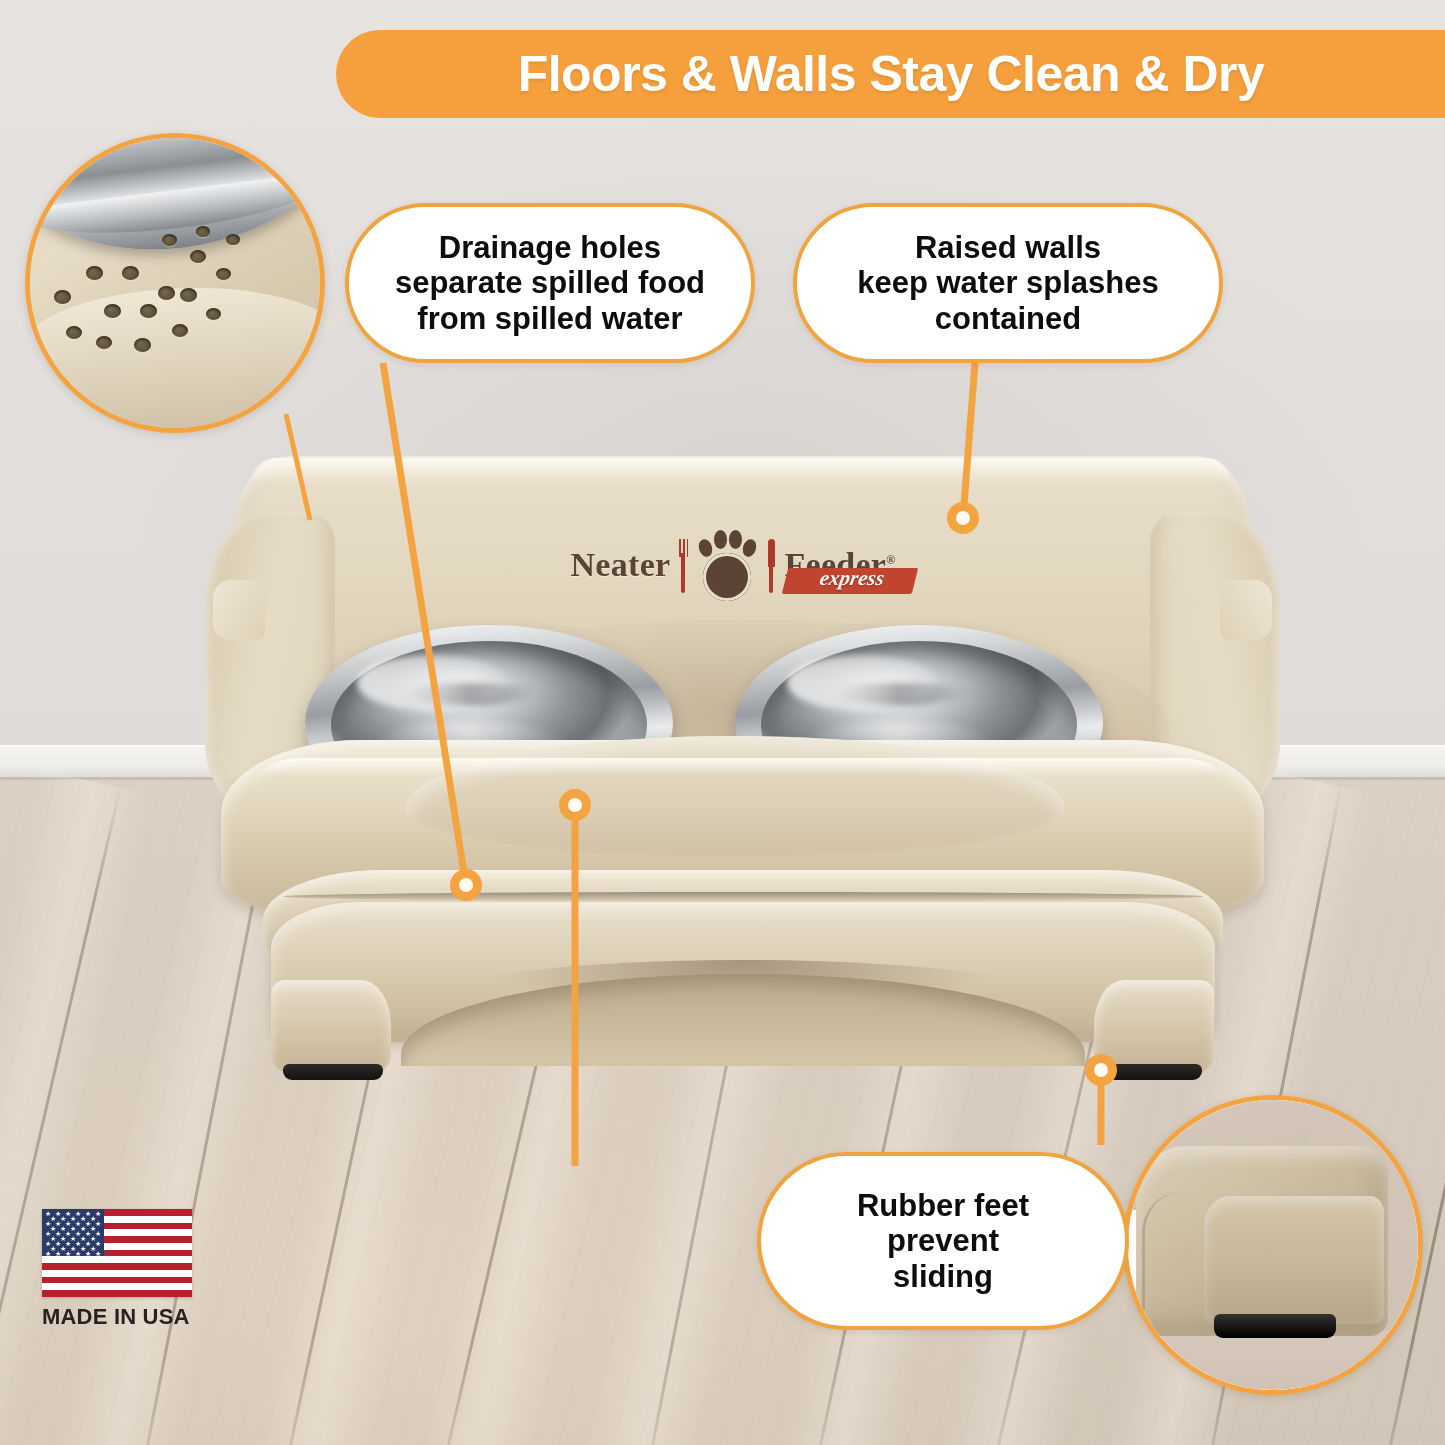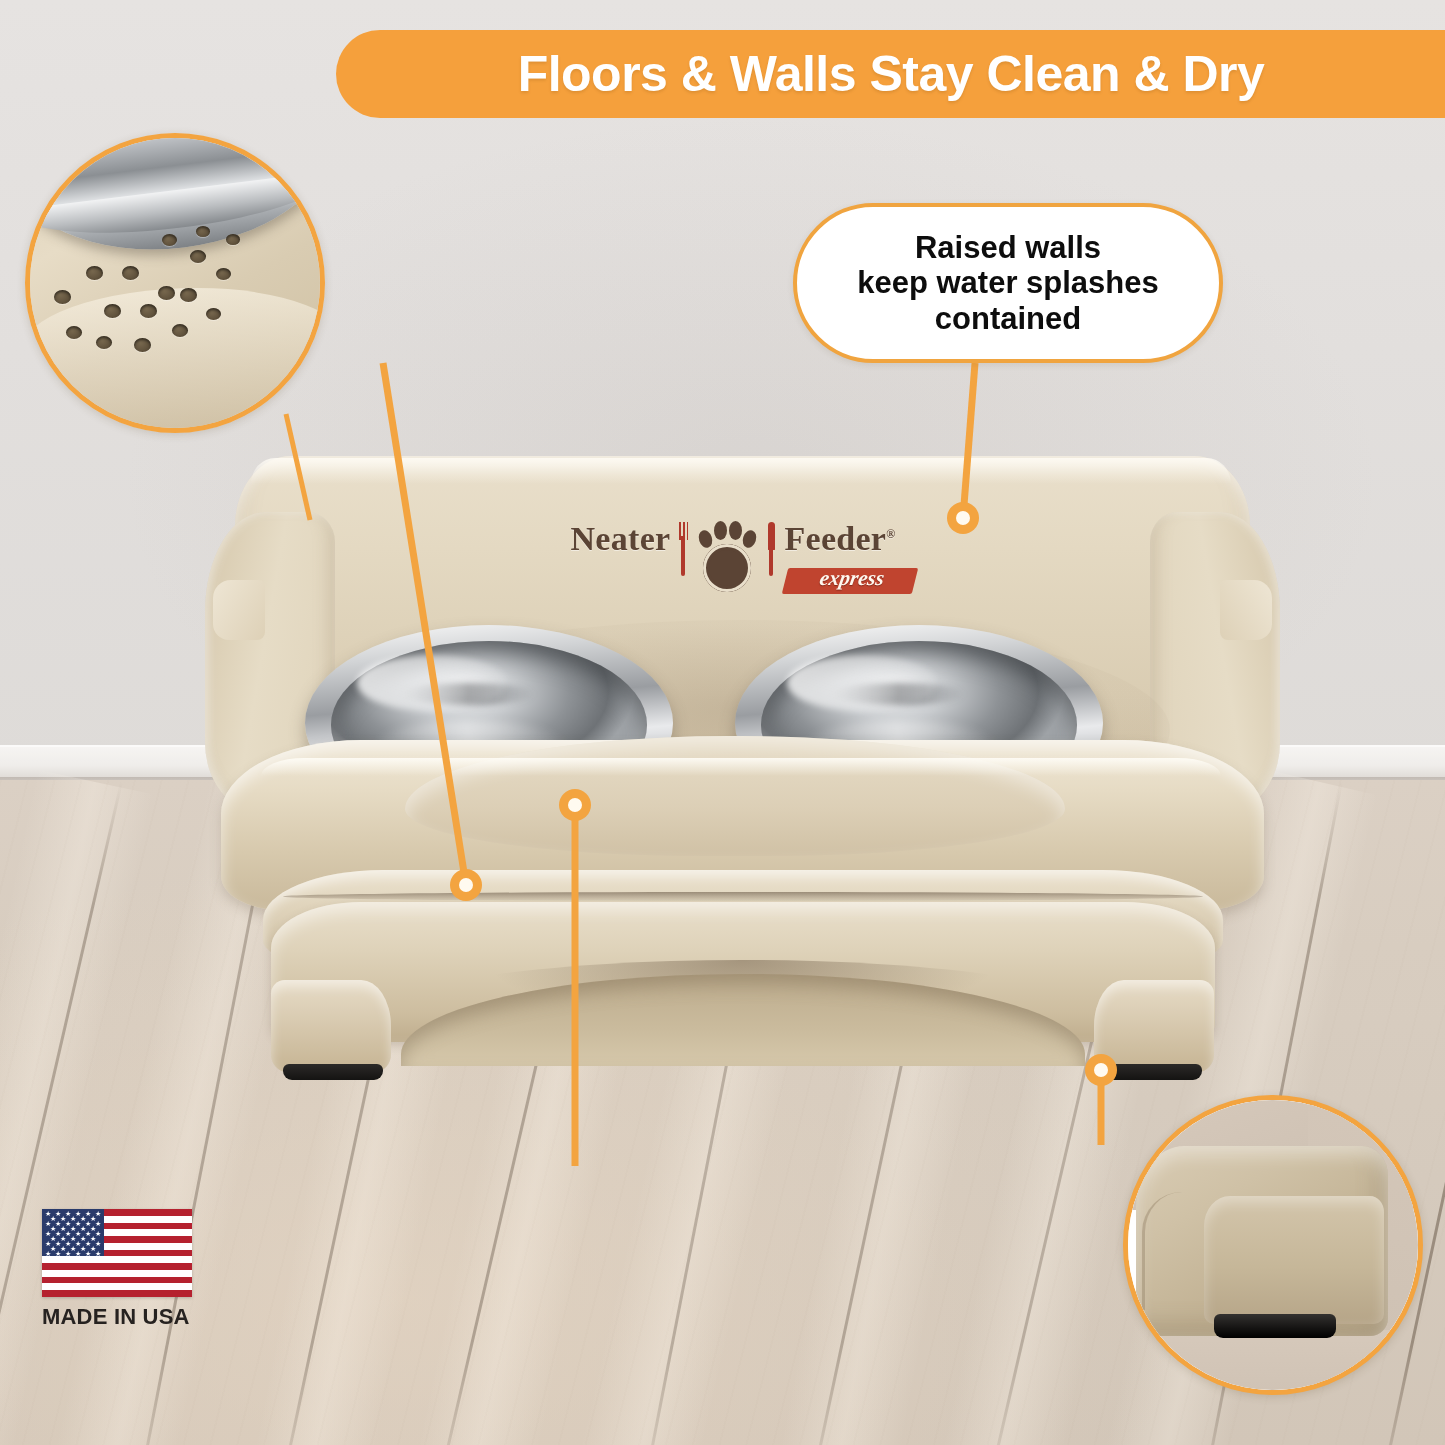--- a/index.html
+++ b/index.html
@@ -218,21 +218,21 @@
     position:absolute; top:624px; width:100px; height:16px;
     background:linear-gradient(180deg,#2c2a28,#141312);
     border-radius:6px 6px 9px 9px;
   }
   .foot.l { left:78px; }
   .foot.r { right:78px; }
 
   
   #logo {
     position:absolute; left:338px; top:80px; width:380px; height:90px;
-    display:flex; justify-content:center; gap:6px;
+    display:flex; align-items:center; justify-content:center; gap:6px;
   }
   .logo-word {
     font-family:"Liberation Serif", serif;
     font-size:34px; font-weight:700; color:#5b4435; letter-spacing:.3px;
     text-shadow:0 1px 0 rgba(255,255,255,.5);
   }
   .logo-fork, .logo-knife { position:relative; width:14px; height:56px; }
   .logo-fork .tines {
     position:absolute; left:3px; top:2px; width:9px; height:18px;
     background:
@@ -560,24 +560,34 @@
     <div class="ft-leg"></div>
     <div class="ft-leg-face"></div>
     <div class="ft-seam"></div>
     <div class="ft-pad"></div>
   </div>
 
   <div id="banner">
     <span id="banner-text">Floors &amp; Walls Stay Clean &amp; Dry</span>
   </div>
 
+  <div class="callout" id="callout-drainage">
+    <p>Drainage holes
+separate spilled food
+from spilled water</p>
+  </div>
   <div class="callout" id="callout-walls">
     <p>Raised walls
 keep water splashes
 contained</p>
+  </div>
+  <div class="callout" id="callout-feet">
+    <p>Rubber feet
+prevent
+sliding</p>
   </div>
 
   <div id="usa">
     <div id="flag">
       <div id="stripes">
           <div class="stripe" style="top: 0px; height: 6.76923px; background: rgb(181, 33, 47);"></div>
           <div class="stripe" style="top: 13.5385px; height: 6.76923px; background: rgb(181, 33, 47);"></div>
           <div class="stripe" style="top: 27.0769px; height: 6.76923px; background: rgb(181, 33, 47);"></div>
           <div class="stripe" style="top: 40.6154px; height: 6.76923px; background: rgb(181, 33, 47);"></div>
           <div class="stripe" style="top: 54.1538px; height: 6.76923px; background: rgb(181, 33, 47);"></div>

